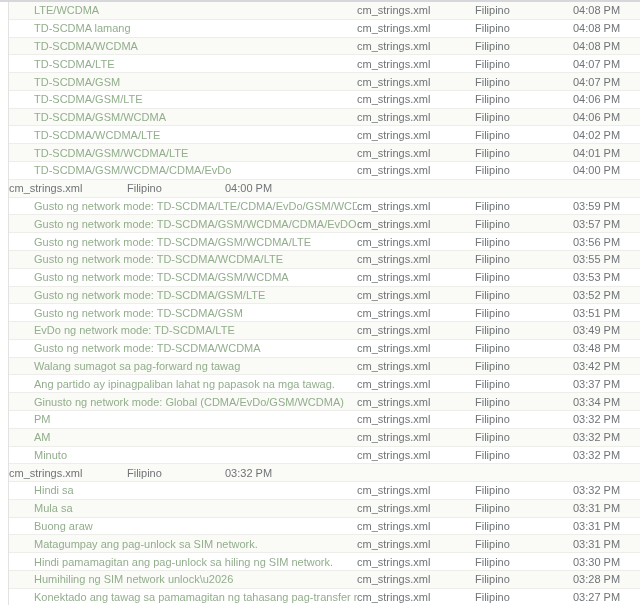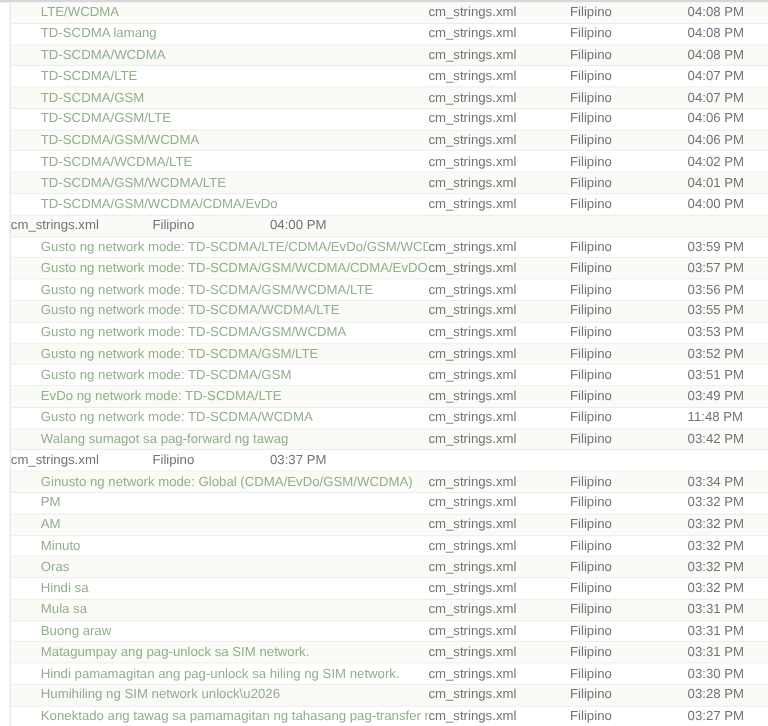--- a/index.html
+++ b/index.html
@@ -142,29 +142,30 @@
       <div class="row">
     <span class="cell name">EvDo ng network mode: TD-SCDMA/LTE</span>
     <span class="cell file">cm_strings.xml</span>
     <span class="cell lang">Filipino</span>
     <span class="cell time">03:49 PM</span>
   </div>
       <div class="row">
     <span class="cell name">Gusto ng network mode: TD-SCDMA/WCDMA</span>
     <span class="cell file">cm_strings.xml</span>
     <span class="cell lang">Filipino</span>
-    <span class="cell time">11:48 PM</span>
+    <span class="cell time">03:48 PM</span>
   </div>
       <div class="row">
     <span class="cell name">Walang sumagot sa pag-forward ng tawag</span>
     <span class="cell file">cm_strings.xml</span>
     <span class="cell lang">Filipino</span>
     <span class="cell time">03:42 PM</span>
   </div>
       <div class="row">
+    <span class="cell name">Ang partido ay ipinagpaliban lahat ng papasok na mga tawag.</span>
     <span class="cell file">cm_strings.xml</span>
     <span class="cell lang">Filipino</span>
     <span class="cell time">03:37 PM</span>
   </div>
       <div class="row">
     <span class="cell name">Ginusto ng network mode: Global (CDMA/EvDo/GSM/WCDMA)</span>
     <span class="cell file">cm_strings.xml</span>
     <span class="cell lang">Filipino</span>
     <span class="cell time">03:34 PM</span>
   </div>
@@ -180,21 +181,20 @@
     <span class="cell lang">Filipino</span>
     <span class="cell time">03:32 PM</span>
   </div>
       <div class="row">
     <span class="cell name">Minuto</span>
     <span class="cell file">cm_strings.xml</span>
     <span class="cell lang">Filipino</span>
     <span class="cell time">03:32 PM</span>
   </div>
       <div class="row">
-    <span class="cell name">Oras</span>
     <span class="cell file">cm_strings.xml</span>
     <span class="cell lang">Filipino</span>
     <span class="cell time">03:32 PM</span>
   </div>
       <div class="row">
     <span class="cell name">Hindi sa</span>
     <span class="cell file">cm_strings.xml</span>
     <span class="cell lang">Filipino</span>
     <span class="cell time">03:32 PM</span>
   </div>

